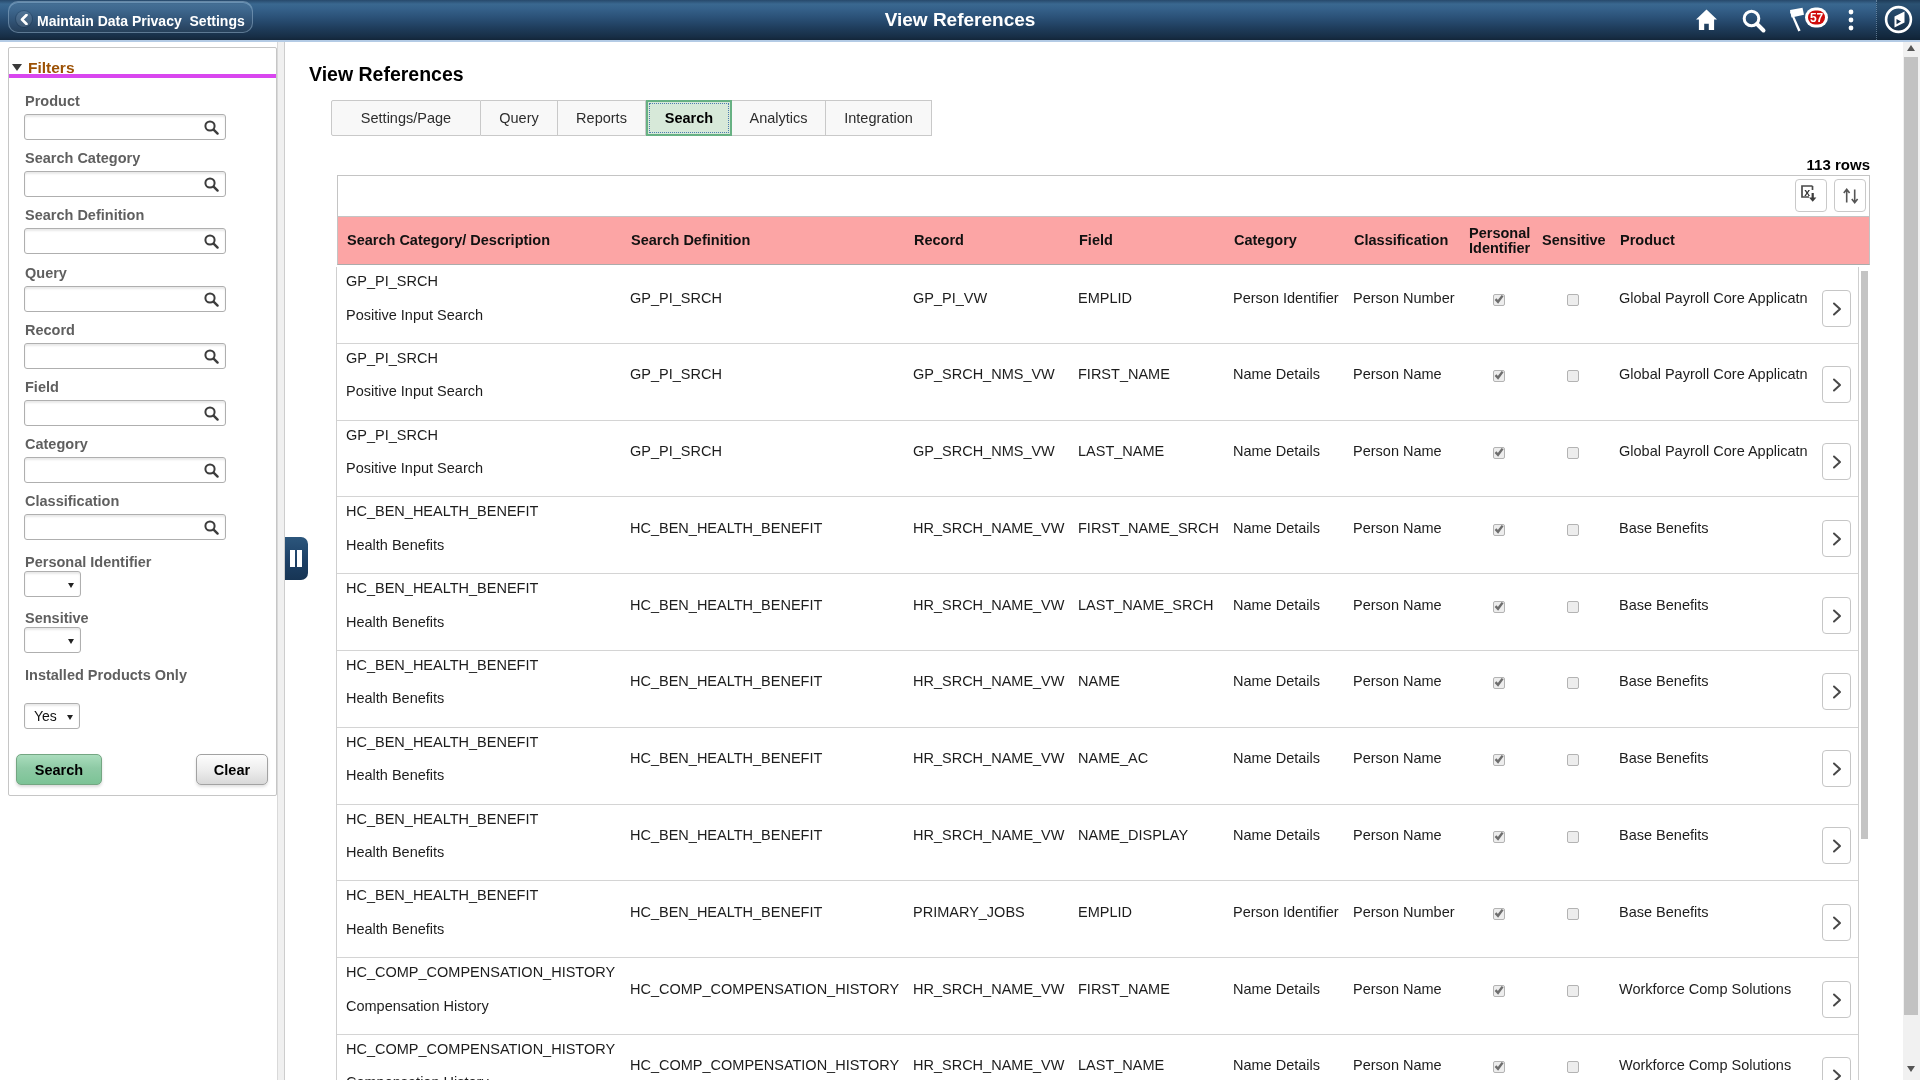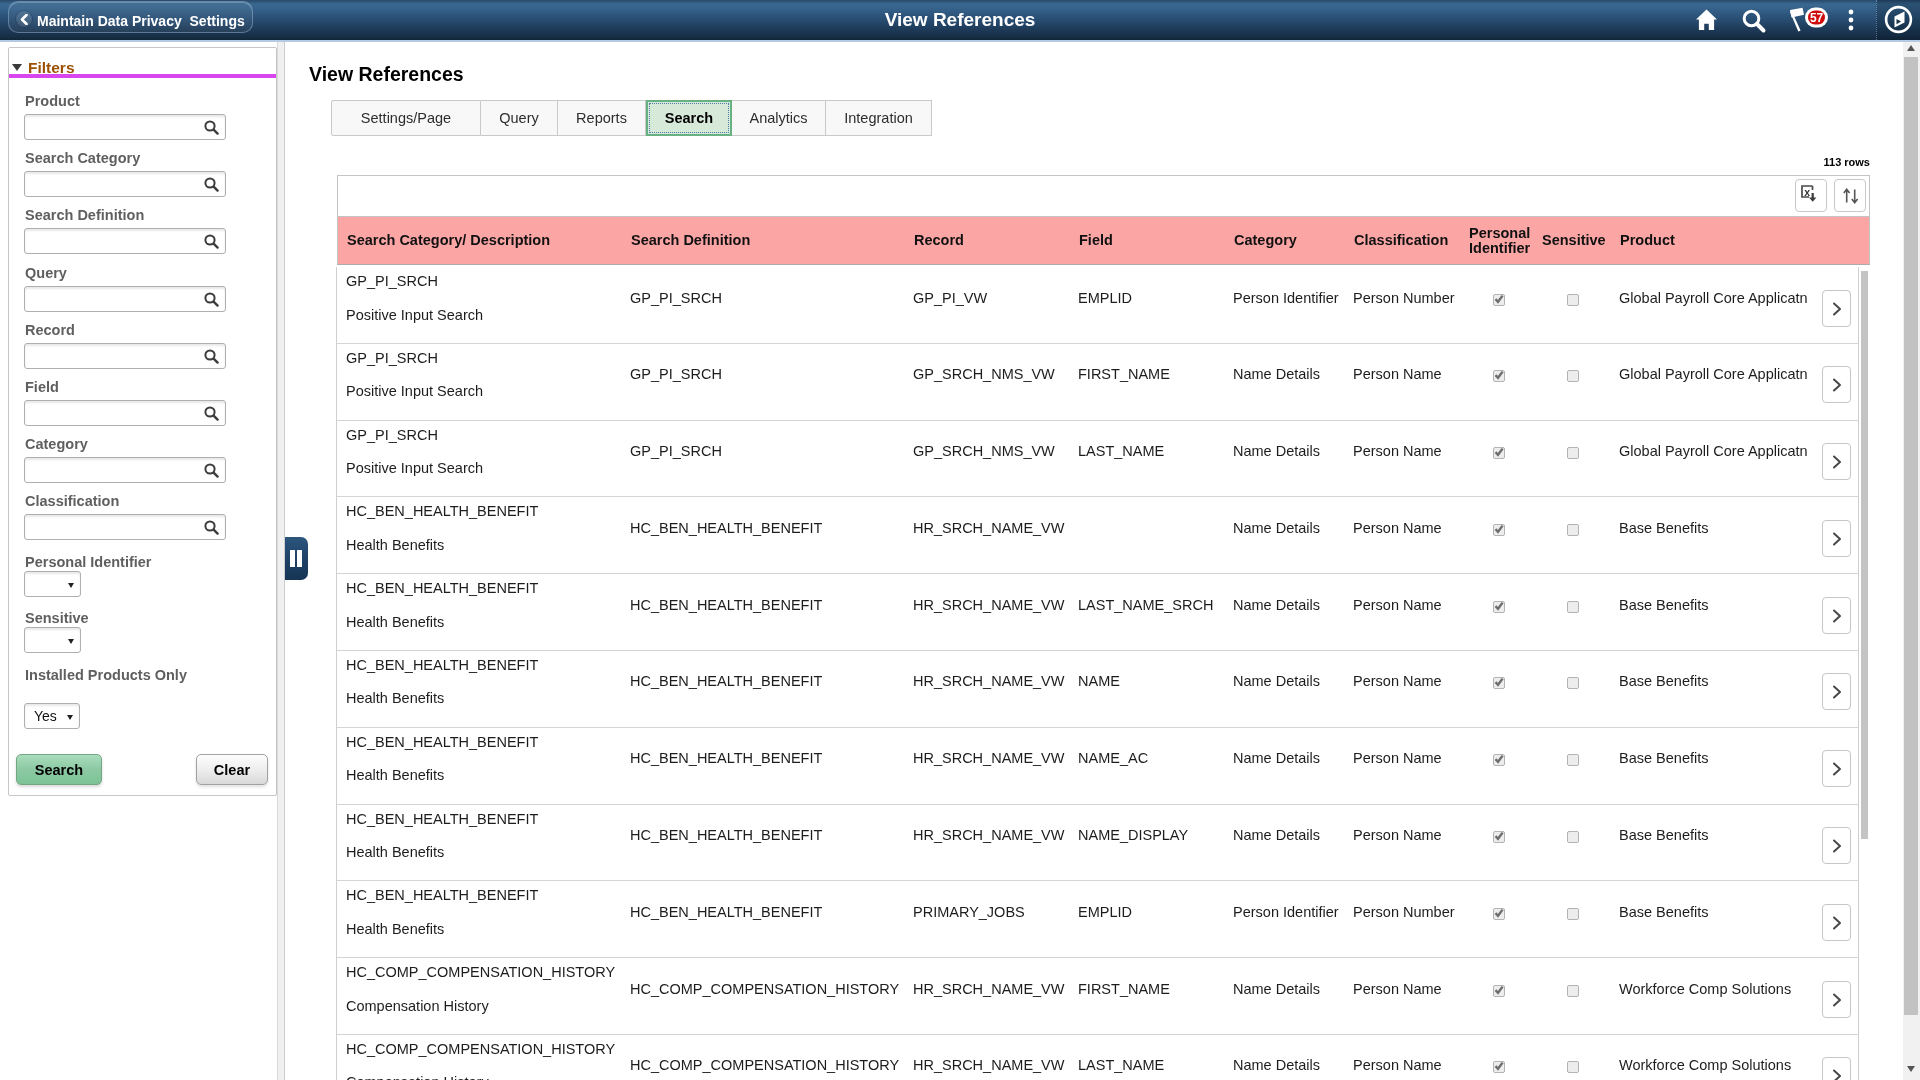--- a/index.html
+++ b/index.html
@@ -64,21 +64,21 @@
 
 
 .h1 { position:absolute; left:309px; top:63px; font-size:19.5px; font-weight:bold; color:#000; }
 .tabs { position:absolute; left:331px; top:100px; height:36px; display:flex; }
 .tab { height:36px; background:#f8f8f8; border:1px solid #c9c9c9; border-left:none;
   font-size:14.5px; color:#2d2d2d; text-align:center; line-height:34px; }
 .tab.first { border-left:1px solid #c9c9c9; border-radius:2px 0 0 2px; }
 .tab.sel { background:#d7e9d9; border:2px solid #67b183; line-height:32px; font-weight:bold; color:#000;
   outline:1px dotted #4d7cb0; outline-offset:-4px; }
 .nrows { position:absolute; left:1670px; top:156px; width:200px; text-align:right;
-  font-size:11px; font-weight:bold; color:#000; }
+  font-size:15px; font-weight:bold; color:#000; }
 
 
 .toolbar { position:absolute; left:337px; top:175px; width:1533px; height:42px;
   background:#fff; border:1px solid #c4c4c4; }
 .tbtn { position:absolute; top:3px; width:32px; height:33px; background:#fff;
   border:1px solid #c9c9c9; border-radius:4px; }
 .tbtn svg { position:absolute; left:5px; top:5px; }
 .ghead { position:absolute; left:337px; top:217px; width:1533px; height:48px; background:#fca5a5;
   border-left:1px solid #c4c4c4; border-right:1px solid #c4c4c4; border-bottom:1px solid #ababab; }
 .hc { position:absolute; top:0; height:48px; display:flex; align-items:center;
@@ -387,20 +387,21 @@
         </span>
       </div>
 </div>
 <div class="row">
  <div class="c c1">
         <div class="l1">HC_BEN_HEALTH_BENEFIT</div>
         <div class="l2">Health Benefits</div>
       </div>
  <div class="c c2">HC_BEN_HEALTH_BENEFIT</div>
  <div class="c c3">HR_SRCH_NAME_VW</div>
+ <div class="c c4">FIRST_NAME_SRCH</div>
  <div class="c c5">Name Details</div>
  <div class="c c6">Person Name</div>
  <div class="c c7">
         <span class="cb">
           <svg width="12" height="12" viewBox="0 0 12 12">
             <path d="M2.5 6.2 L5 8.8 L9.6 2.6" fill="none" stroke="#6e6e6e" stroke-width="2.4"></path>
           </svg>
         </span>
       </div>
  <div class="c c8">

